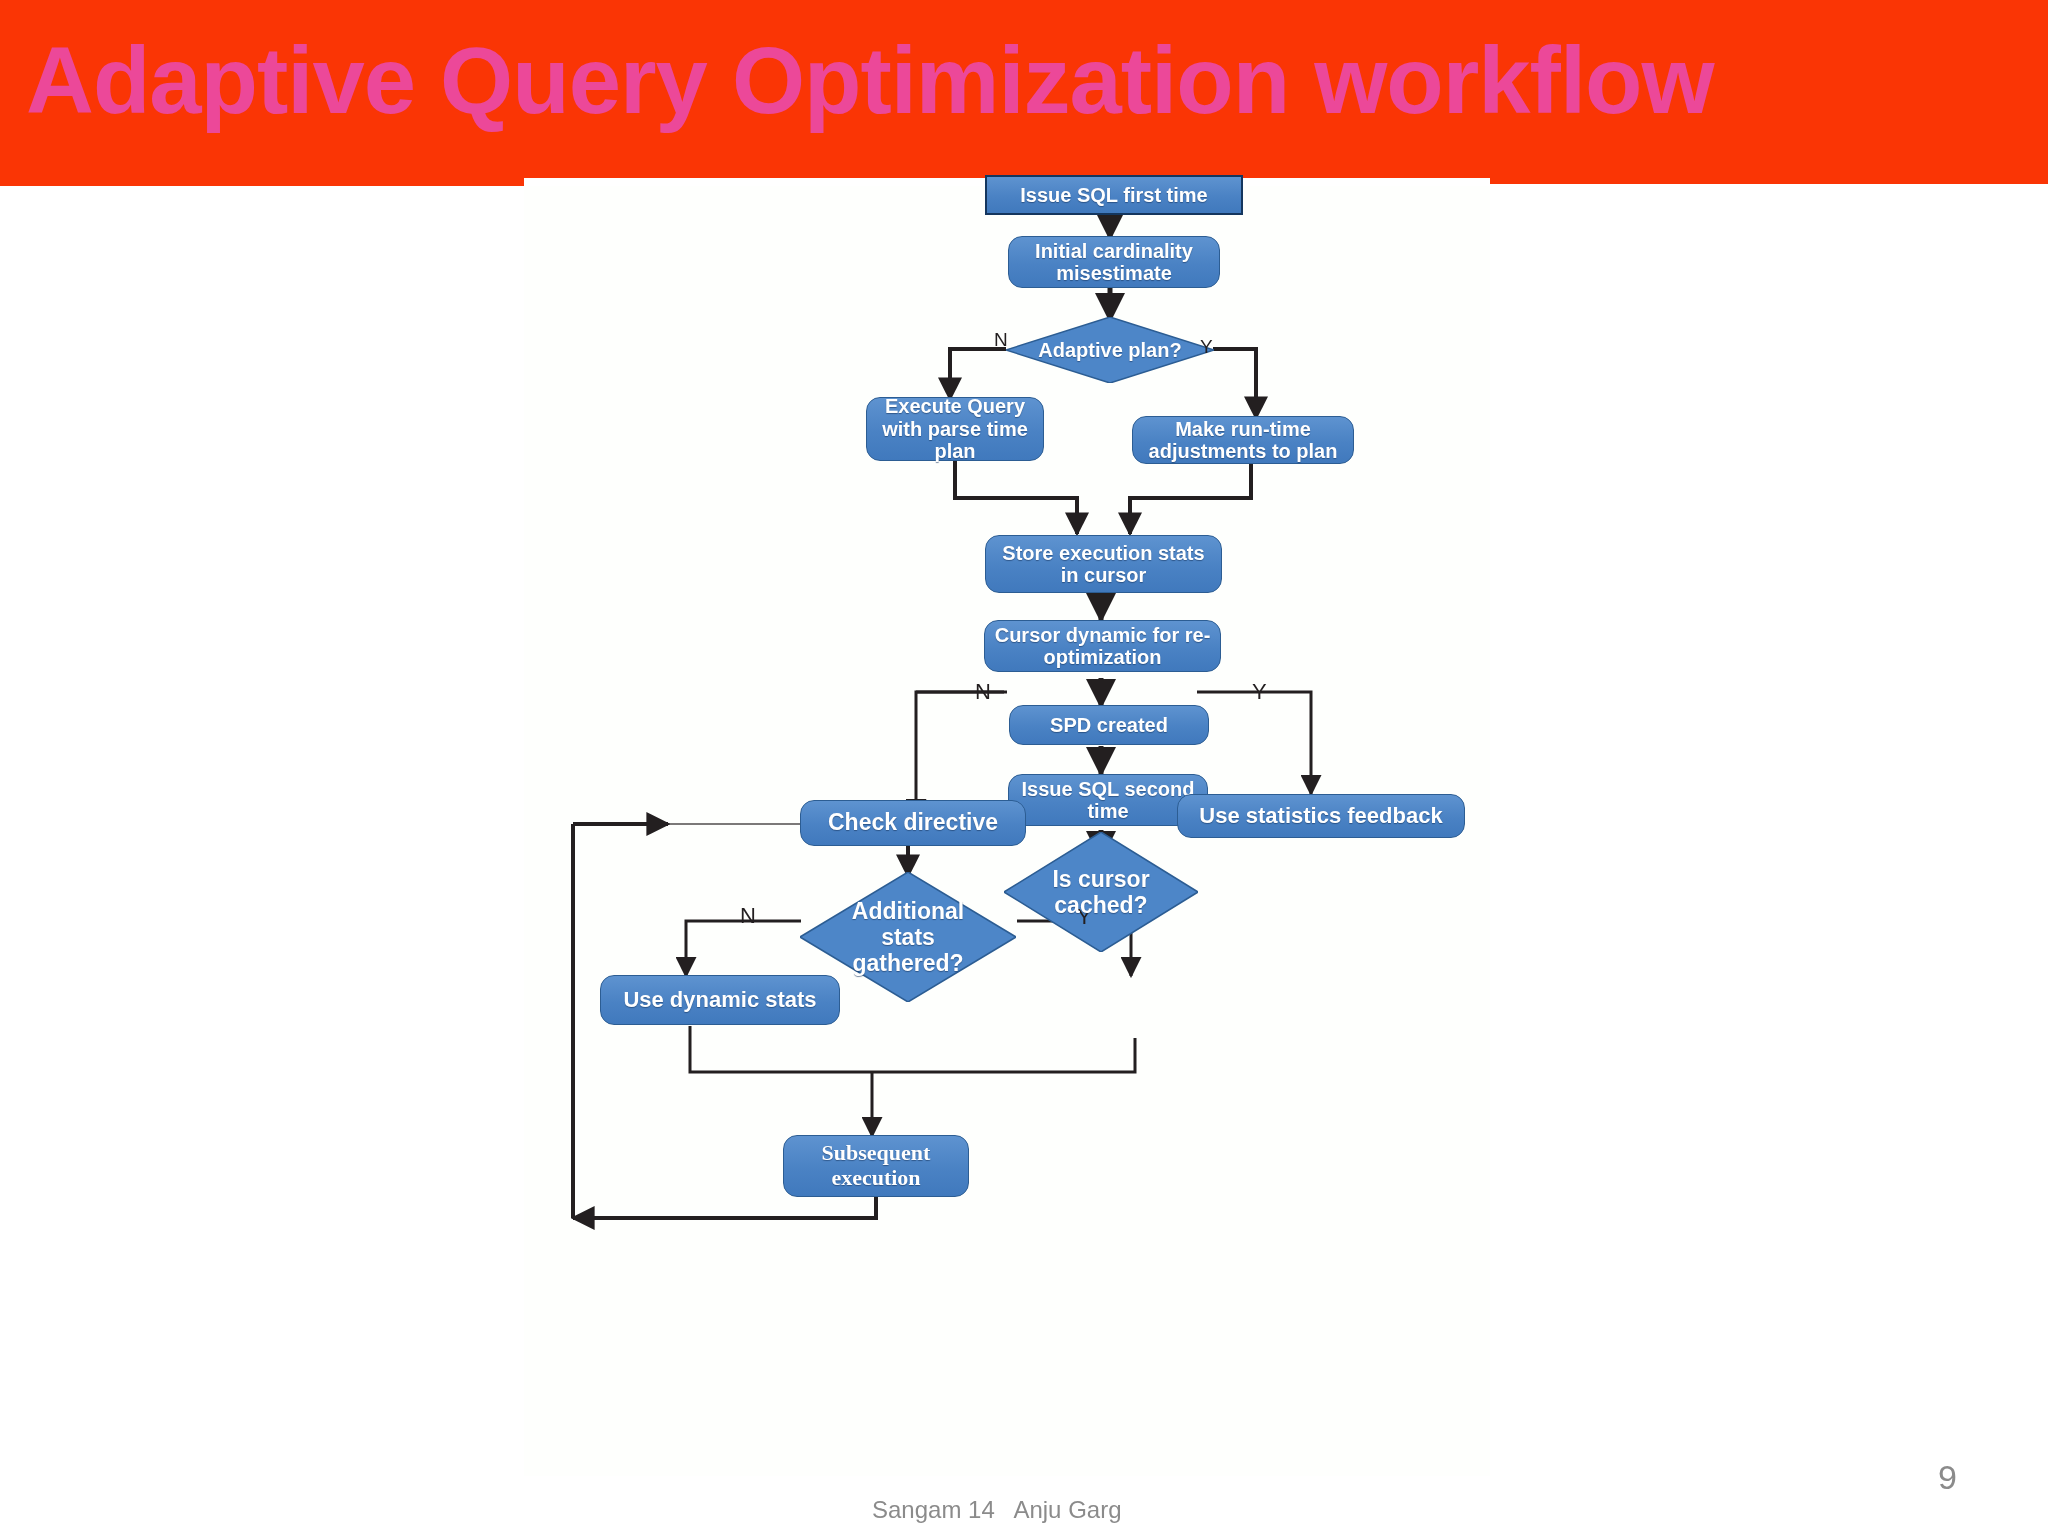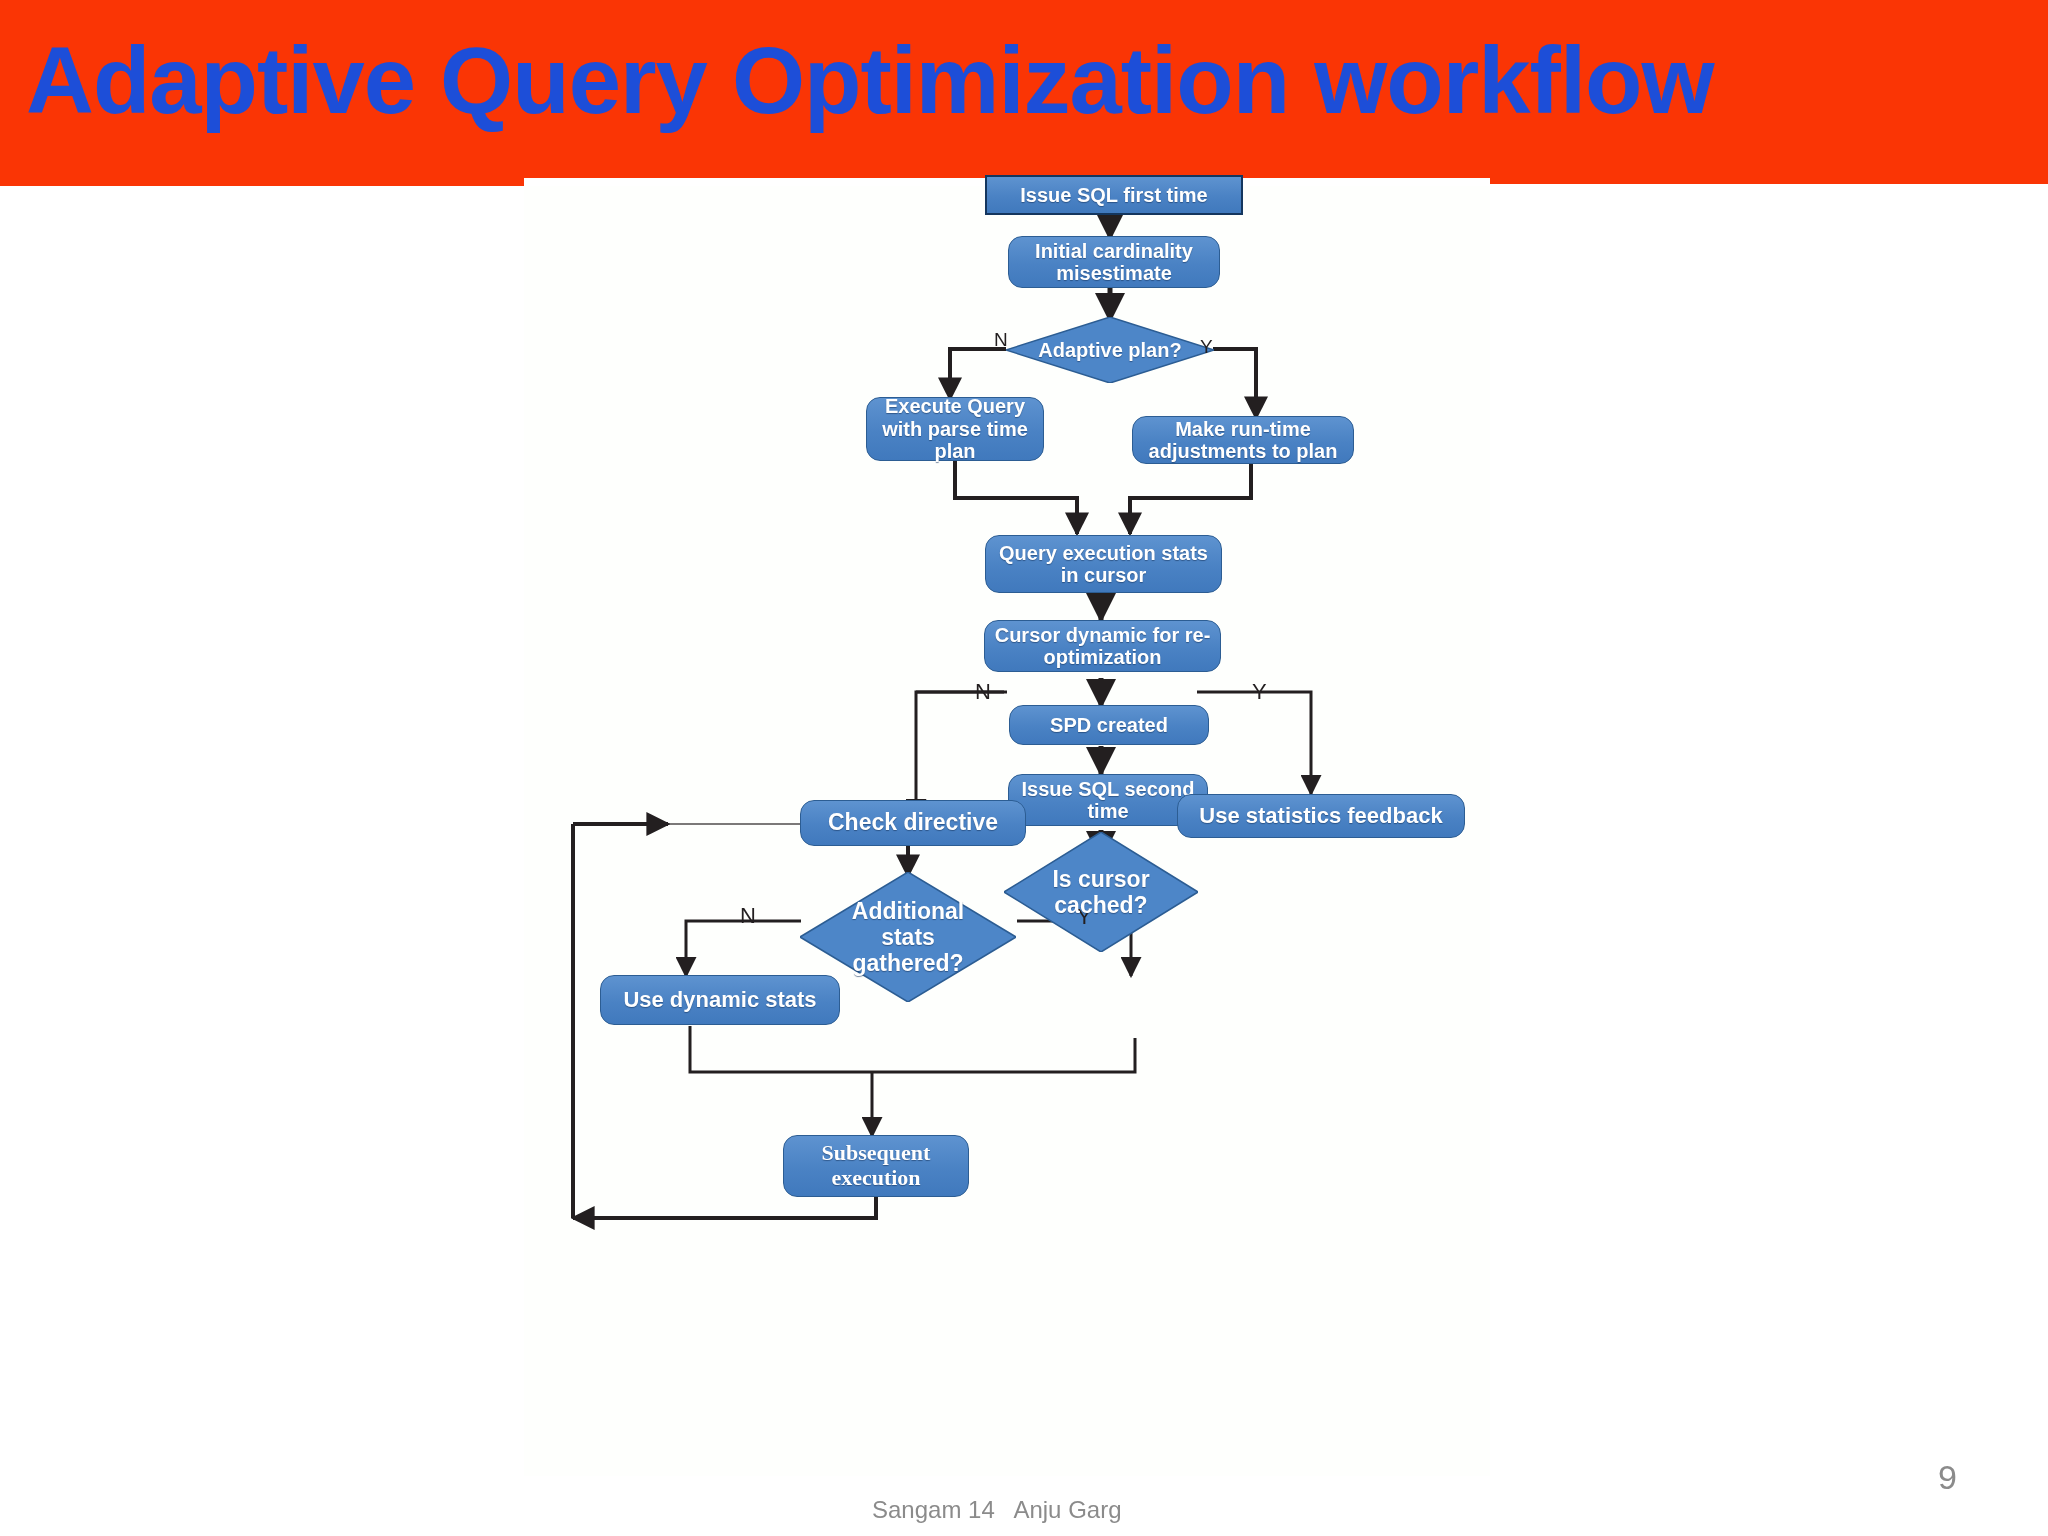--- a/index.html
+++ b/index.html
@@ -38,21 +38,21 @@
     top: 178px;
     width: 558px;
     height: 6px;
     background: #fa3505;
   }
   #page-title {
     position: absolute;
     left: 26px;
     top: 22px;
     width: 1960px;
-    color: #1d4ed8;
+    color: #ec4899;
     font-size: 94px;
     font-weight: bold;
     line-height: 118px;
     letter-spacing: -1px;
     white-space: nowrap;
     font-family: "Liberation Sans", sans-serif;
   }
 
   
   #diagram {
@@ -223,21 +223,21 @@
     <svg class="dshape" viewBox="0 0 208 66" preserveAspectRatio="none">
       <polygon points="104,0 208,33 104,66 0,33" fill="#4d86c8" stroke="#2c5d93" stroke-width="1.5"></polygon>
     </svg>
     <div class="dlabel" style="font-size:20px; width:150px;">Adaptive plan?</div>
   </div>
 
   <div class="node round" style="left:866px; top:211px; width:178px; height:64px; font-size:20px;">Execute Query with parse time plan</div>
 
   <div class="node round" style="left:1132px; top:230px; width:222px; height:48px; font-size:20px;">Make run-time adjustments to plan</div>
 
-  <div class="node round" style="left:985px; top:349px; width:237px; height:58px; font-size:20px;">Query execution stats in cursor</div>
+  <div class="node round" style="left:985px; top:349px; width:237px; height:58px; font-size:20px;">Store execution stats in cursor</div>
 
   <div class="node round" style="left:984px; top:434px; width:237px; height:52px; font-size:20px;">Cursor dynamic for re-optimization</div>
 
   <div class="node round" style="left:1009px; top:519px; width:200px; height:40px; font-size:20px;">SPD created</div>
 
   <div class="node round" style="left:1008px; top:588px; width:200px; height:52px; font-size:20px;">Issue SQL second time</div>
 
   <div class="diamond" style="left:1004px; top:646px; width:194px; height:120px;">
     <svg class="dshape" viewBox="0 0 194 120" preserveAspectRatio="none">
       <polygon points="97,0 194,60 97,120 0,60" fill="#4d86c8" stroke="#2c5d93" stroke-width="1.5"></polygon>

